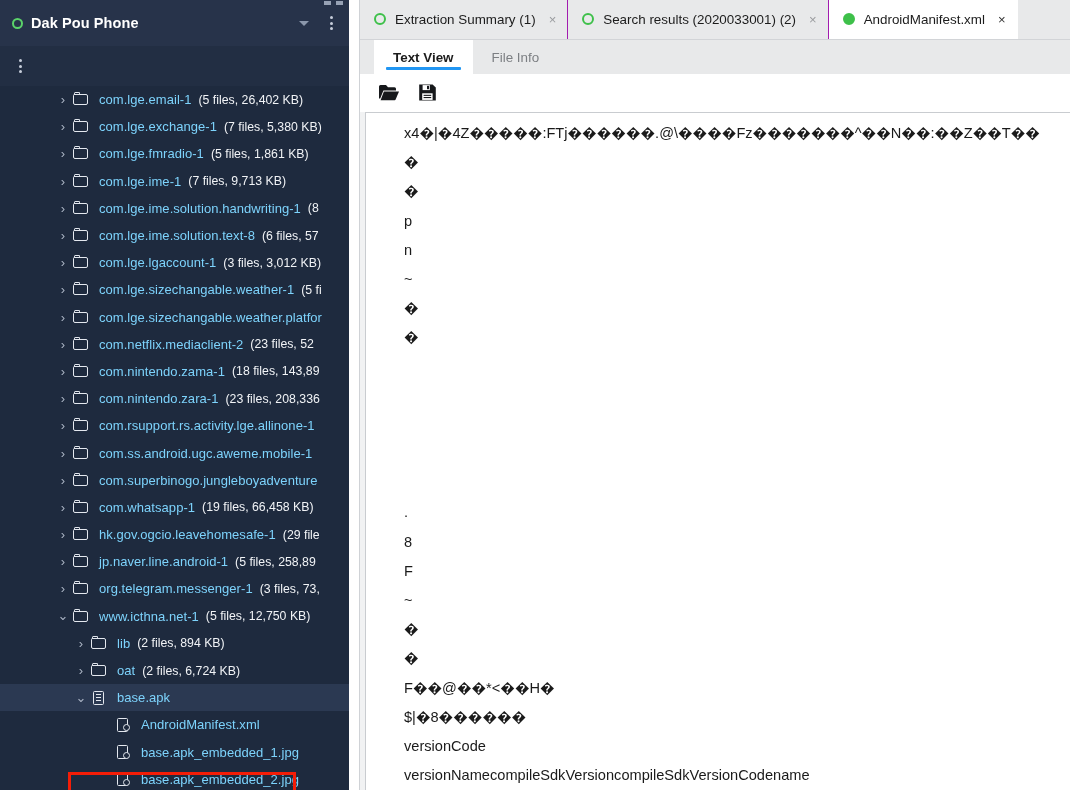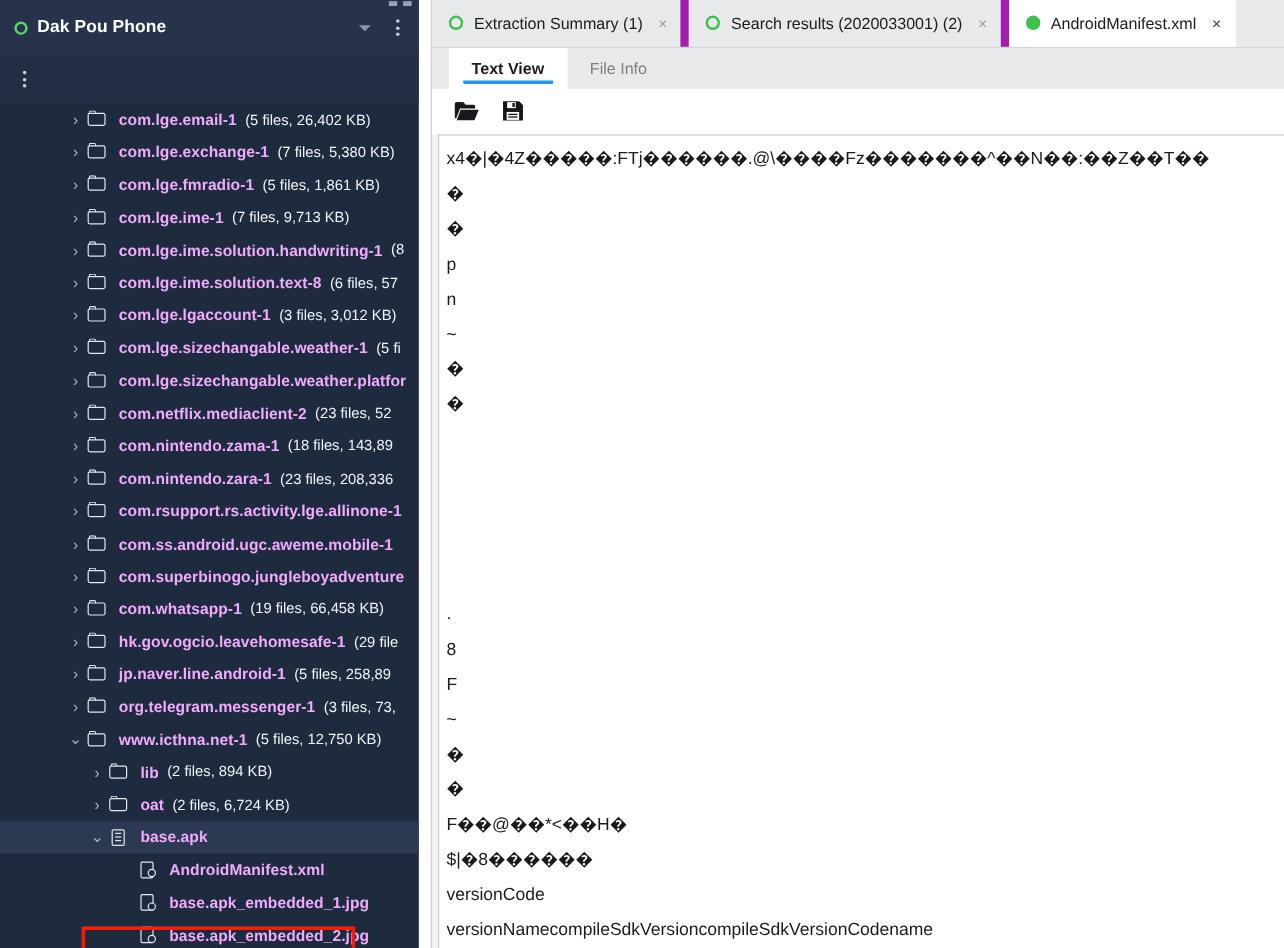--- a/index.html
+++ b/index.html
@@ -195,23 +195,23 @@
     content: "";
     position: absolute;
     left: 8px; top: 7px;
     width: 7px; height: 7px;
     border-radius: 50%;
     border: 1.4px solid #e4e8ef;
     background: #1e2a3e;
     box-sizing: border-box;
   }
   .nlabel {
-    color: #f0abfc;
+    color: #7dd3fc;
     font-size: 13px;
-    font-weight: bold;
+    font-weight: normal;
     letter-spacing: 0.05px;
   }
   .nmeta {
     color: #f1f3f6;
     font-size: 12.3px;
     font-weight: normal;
     margin-left: 7px;
   }
 
   
@@ -251,21 +251,21 @@
     border-bottom: 1px solid #d2d4d7;
     box-sizing: border-box;
   }
   .tab {
     height: 40px;
     display: flex;
     align-items: center;
     padding: 0 11px 0 14px;
     box-sizing: border-box;
     background: #e8e9ea;
-    border-right: 7px solid #a21caf;
+    border-right: 1px solid #a21caf;
     color: #1c1c1c;
     font-size: 13.4px;
     white-space: nowrap;
     gap: 9px;
   }
   .tab.active {
     background: #ffffff;
     border-right: 1px solid #ffffff;
     font-weight: normal;
   }
@@ -351,21 +351,21 @@
   }
   .viewer-inner {
     padding: 6px 0 0 6px;
     font-family: "Liberation Sans", sans-serif;
     font-size: 14.6px;
     color: #1a1a1a;
     line-height: 29.2px;
     white-space: pre;
     overflow: hidden;
   }
-  .vline { height: 29.2px; }
+  .vline { height: 29.2px; margin-left: 32px; }
   .vline.blank { color: transparent; }
 </style>
 </head>
 <body>
 
 <div class="app">
 
   <div class="sidebar">
 
     <div class="device-header">

